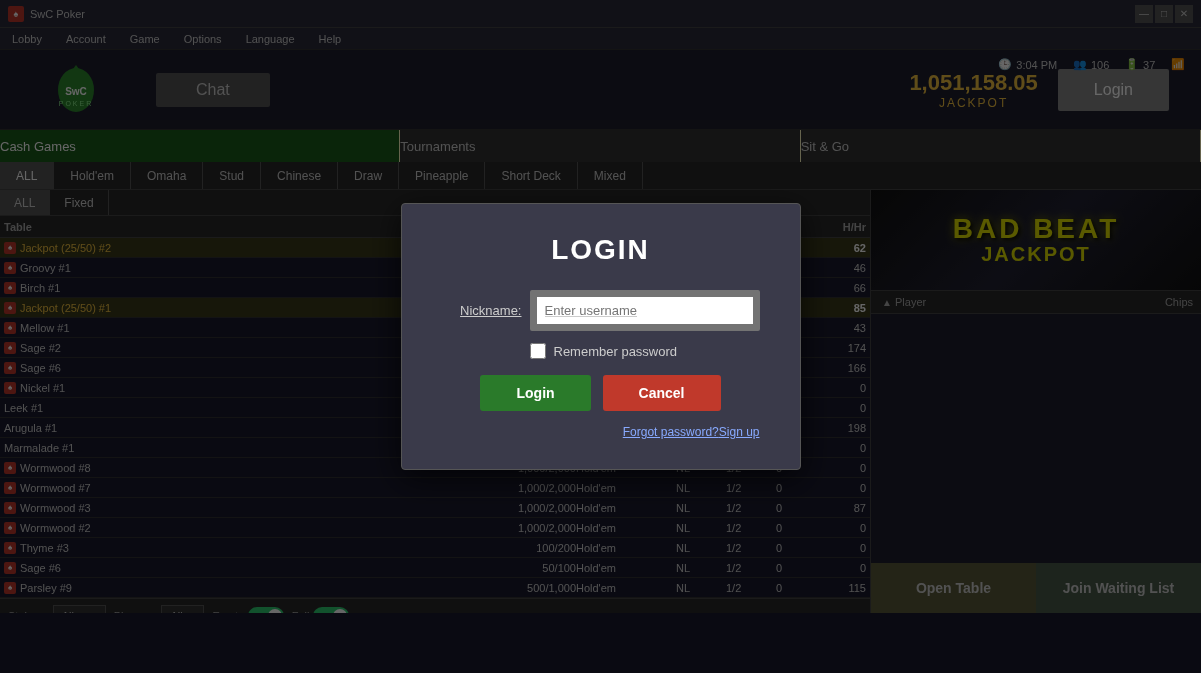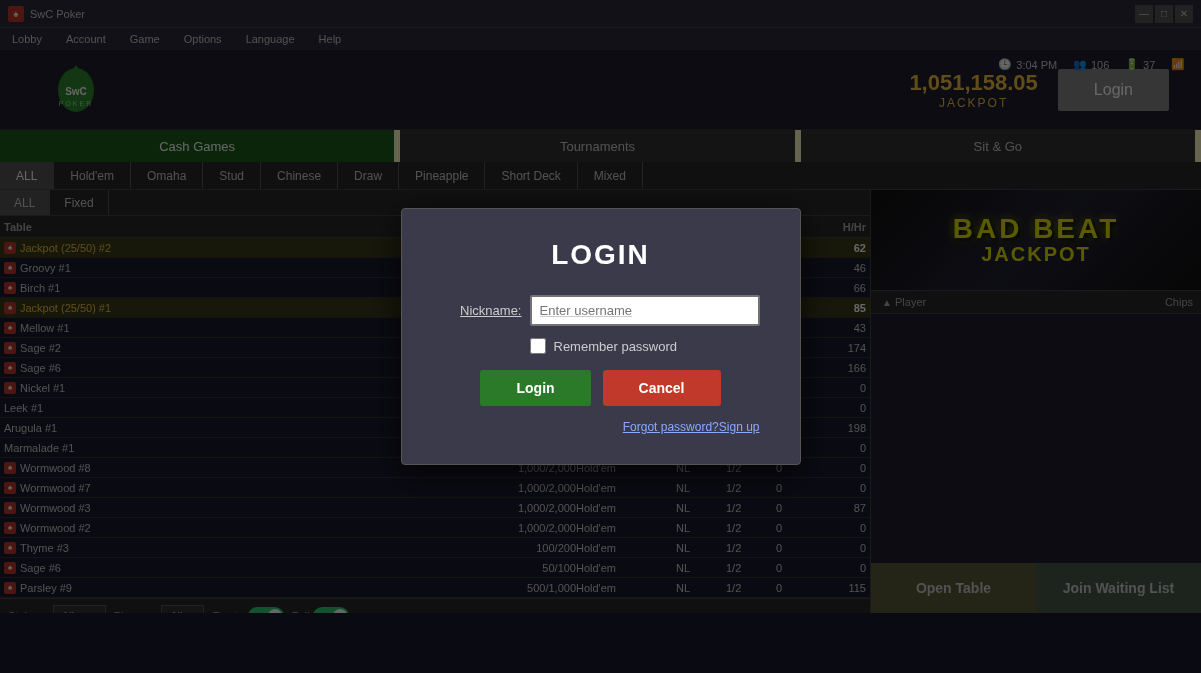--- a/index.html
+++ b/index.html
@@ -135,25 +135,25 @@
     }
 
     
     .nav-tabs {
       background: #333;
       height: 32px;
       display: flex;
     }
     .nav-tab {
       flex: 1;
-      display: flex; align-items: center; justify-content: center;
+      display: flex; align-items: center; justify-content: flex-start;
       cursor: pointer;
       font-size: 13px;
       color: #ccc;
-      border-right: 6px solid #fef9c3;
+      border-right: 1px solid #fef9c3;
     }
     .nav-tab.active { background: #1a5c1a; color: white; }
 
     
     .sub-tabs {
       background: #2a2a2a;
       height: 28px;
       display: flex;
       border-bottom: 1px solid #444;
     }
@@ -397,21 +397,21 @@
     .form-label {
       width: 80px;
       text-align: right;
       font-size: 13px;
       color: #ccc;
       flex-shrink: 0;
     }
     .form-input {
       flex: 1;
       background: white;
-      border: 2px solid #737373;
+      border: 7px solid #737373;
       color: #333;
       padding: 6px 8px;
       font-size: 13px;
       border-radius: 2px;
     }
     .checkbox-row {
       display: flex;
       align-items: center;
       gap: 8px;
       margin-bottom: 16px;
@@ -492,20 +492,21 @@
 <div class="header">
   <div class="logo-area">
     <svg class="logo-svg" viewBox="0 0 80 60">
       <polygon points="40,5 55,25 40,20 25,25" fill="#2d8a2d"></polygon>
       <ellipse cx="40" cy="30" rx="18" ry="22" fill="#2d8a2d"></ellipse>
       <text x="40" y="35" text-anchor="middle" fill="white" font-size="10" font-weight="bold">SwC</text>
       <text x="40" y="46" text-anchor="middle" fill="#90ee90" font-size="7" letter-spacing="2">POKER</text>
     </svg>
   </div>
 
+  <button class="chat-btn">Chat</button>
 
   <div class="jackpot-area">
     <div class="jackpot-amount">1,051,158.05</div>
     <div class="jackpot-label">JACKPOT</div>
   </div>
 
   <div class="status-bar">
     <div class="status-item">
       <span>🕒</span>
       <span>3:04 PM</span>

